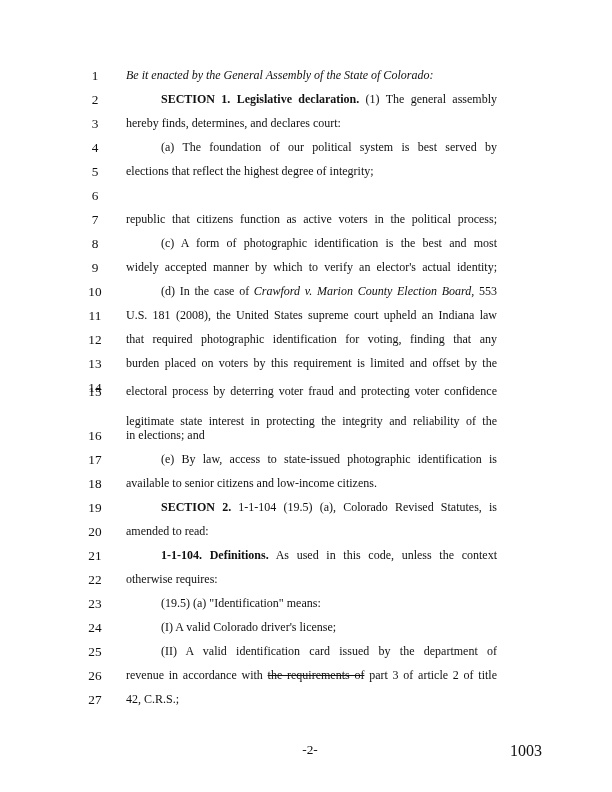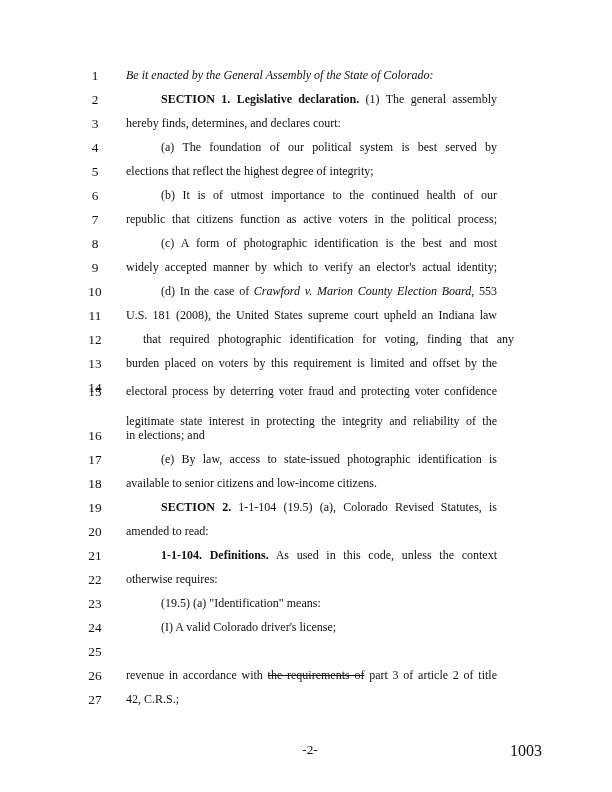--- a/index.html
+++ b/index.html
@@ -35,21 +35,20 @@
     <div class="line" style="top: 136px;">
       <span class="num">4</span>
       <div class="txt indent justify" style="white-space: normal;"><span>(a)  The foundation of our political system is best served by</span></div>
     </div>
     <div class="line" style="top: 160px;">
       <span class="num">5</span>
       <div class="txt"><span>elections that reflect the highest degree of integrity;</span></div>
     </div>
     <div class="line" style="top: 184px;">
       <span class="num">6</span>
-      <div class="txt indent justify" style="white-space: normal;"><span>(b)  It is of utmost importance to the continued health of our</span></div>
     </div>
     <div class="line" style="top: 208px;">
       <span class="num">7</span>
       <div class="txt justify" style="white-space: normal;"><span>republic that citizens function as active voters in the political process;</span></div>
     </div>
     <div class="line" style="top: 232px;">
       <span class="num">8</span>
       <div class="txt indent justify" style="white-space: normal;"><span>(c)  A form of photographic identification is the best and most</span></div>
     </div>
     <div class="line" style="top: 256px;">
@@ -59,21 +58,21 @@
     <div class="line" style="top: 280px;">
       <span class="num">10</span>
       <div class="txt indent justify" style="white-space: normal;"><span>(d) In the case of </span><i>Crawford v. Marion County Election Board</i><span>, 553</span></div>
     </div>
     <div class="line" style="top: 304px;">
       <span class="num">11</span>
       <div class="txt justify" style="white-space: normal;"><span>U.S. 181 (2008), the United States supreme court upheld an Indiana law</span></div>
     </div>
     <div class="line" style="top: 328px;">
       <span class="num">12</span>
-      <div class="txt justify" style="white-space: normal; margin-left: 17px;"><span>that required photographic identification for voting, finding that any</span></div>
+      <div class="txt justify" style="white-space: normal;"><span>that required photographic identification for voting, finding that any</span></div>
     </div>
     <div class="line" style="top: 352px;">
       <span class="num">13</span>
       <div class="txt justify" style="white-space: normal;"><span>burden placed on voters by this requirement is limited and offset by the</span></div>
     </div>
     <div class="line" style="top: 376px;">
       <span class="num">14</span>
       <div class="txt justify" style="white-space: normal; margin-top: 34px;"><span>legitimate state interest in protecting the integrity and reliability of the</span></div>
     </div>
     <div class="line" style="top: 380px;">
@@ -111,20 +110,21 @@
     <div class="line" style="top: 592px;">
       <span class="num">23</span>
       <div class="txt indent"><span>(19.5) (a)  "Identification" means:</span></div>
     </div>
     <div class="line" style="top: 616px;">
       <span class="num">24</span>
       <div class="txt indent"><span>(I)  A valid Colorado driver's license;</span></div>
     </div>
     <div class="line" style="top: 640px;">
       <span class="num">25</span>
+      <div class="txt indent justify" style="white-space: normal;"><span>(II)  A valid identification card issued by the department of</span></div>
     </div>
     <div class="line" style="top: 664px; padding-left: 24px;">
       <span class="num">26</span>
       <div class="txt justify" style="white-space: normal;"><span>revenue in accordance with </span><s>the requirements of</s><span> part 3 of article 2 of title</span></div>
     </div>
     <div class="line" style="top: 688px;">
       <span class="num">27</span>
       <div class="txt"><span>42, C.R.S.;</span></div>
     </div>
   </div>

